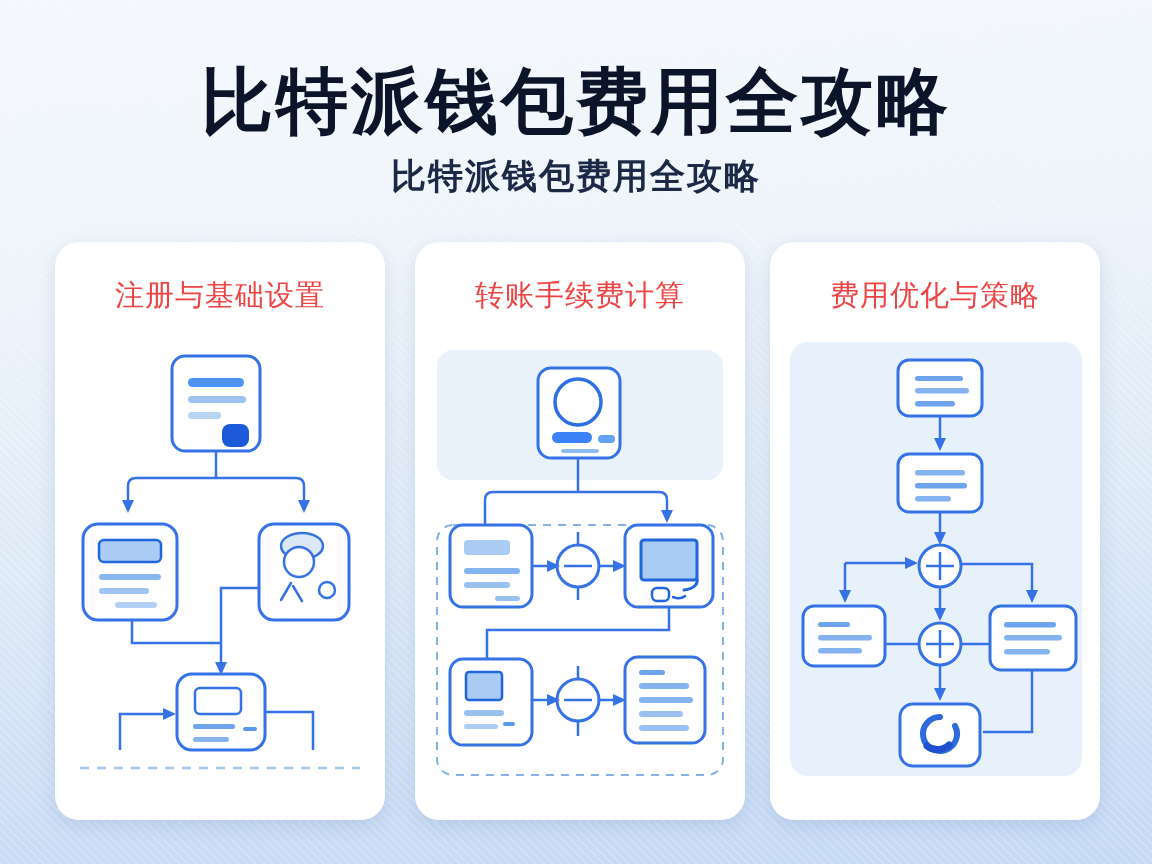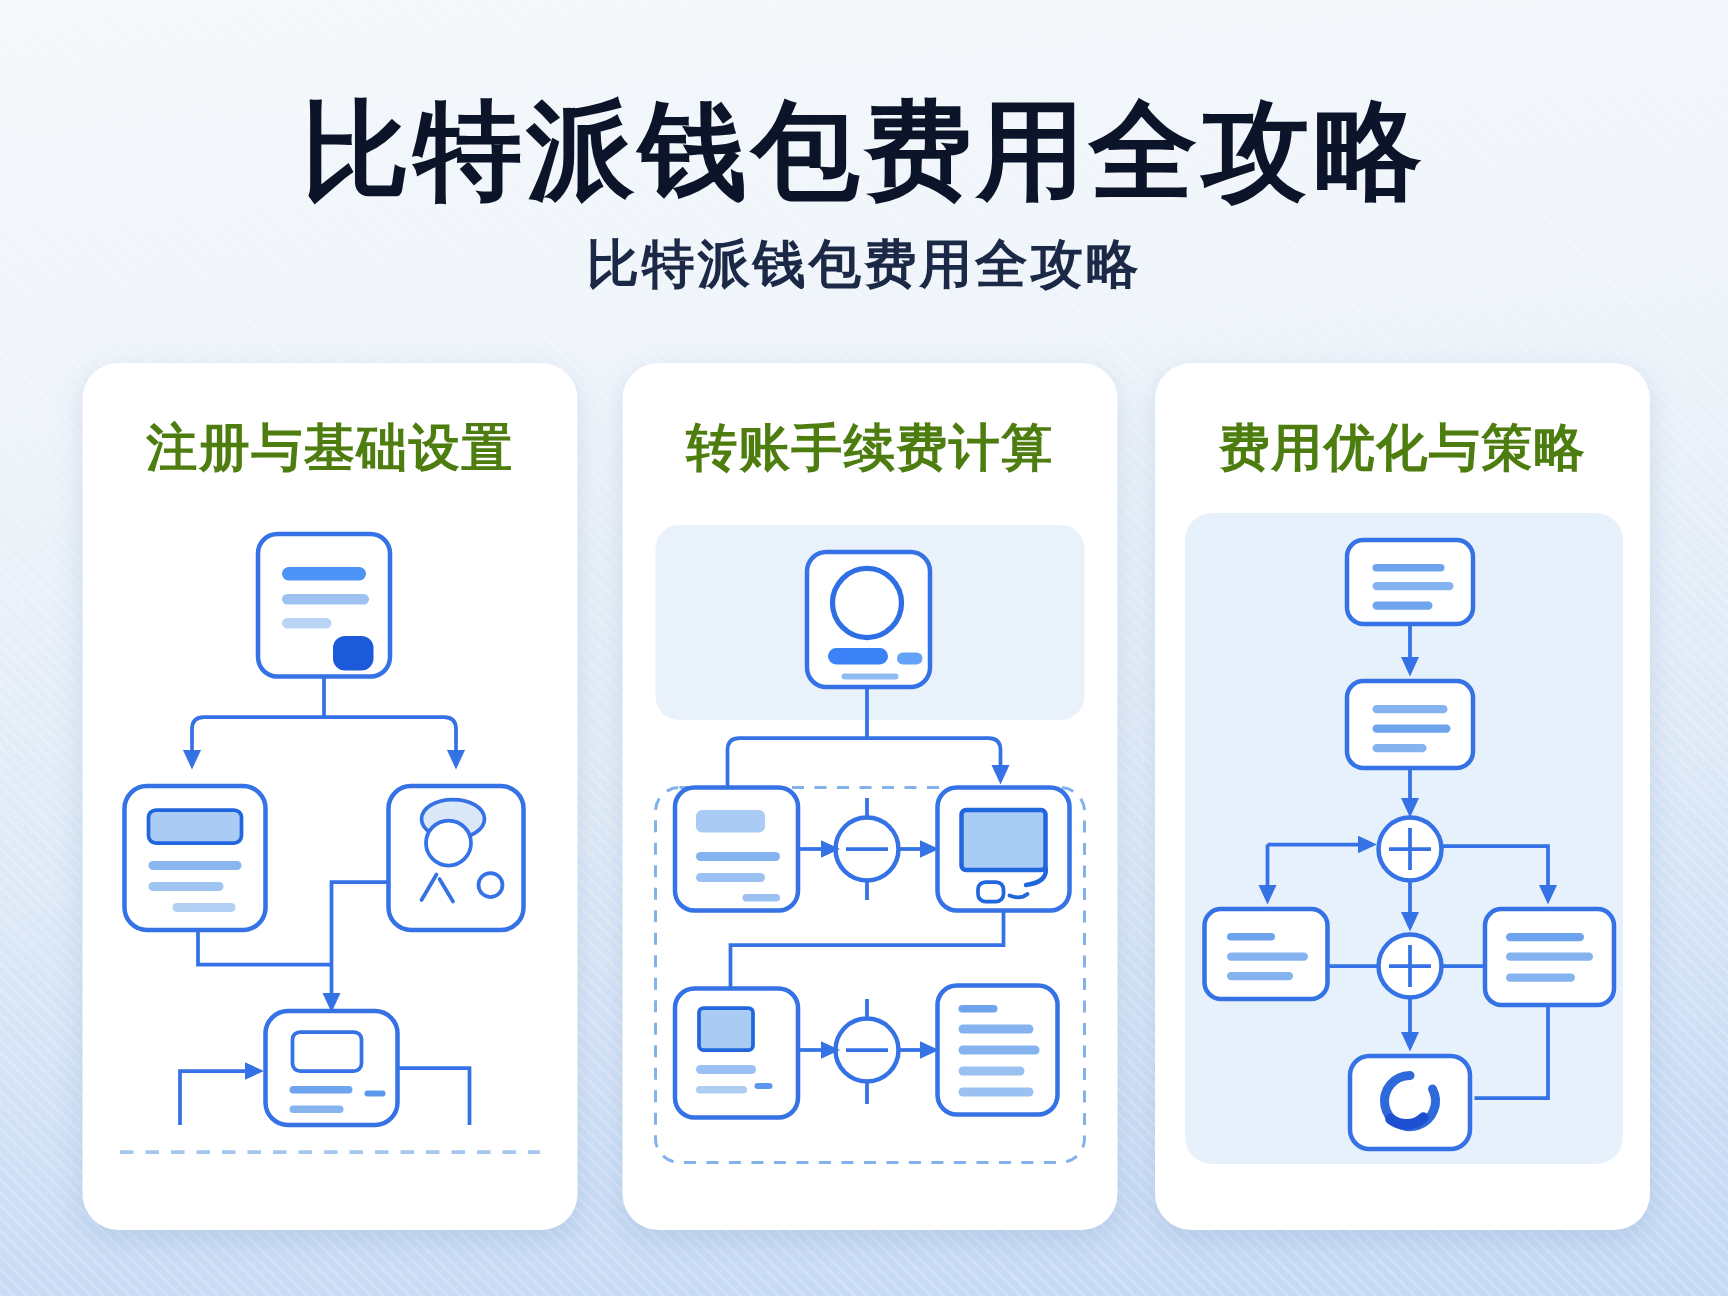--- a/index.html
+++ b/index.html
@@ -20,22 +20,22 @@
   }
   .cards{position:absolute;top:242px;left:0;width:1152px;height:580px;}
   .card{
     position:absolute;top:0;width:330px;height:578px;background:#ffffff;
     border-radius:24px;box-shadow:0 6px 18px rgba(120,150,195,.25);
   }
   .card.c1{left:55px;}
   .card.c2{left:415px;}
   .card.c3{left:770px;}
   .card-title{
-    text-align:center;margin-top:34px;font-size:34px;font-weight:700;
-    color:#4d7c0f;letter-spacing:1px;
+    text-align:center;margin-top:34px;font-size:29px;font-weight:400;
+    color:#ef4444;letter-spacing:1px;
   }
   .flow{position:absolute;left:0;top:94px;width:330px;height:462px;}
   svg{display:block;}
 </style>
 </head>
 <body>
 
 <div class="header">
   <div class="title">比特派钱包费用全攻略</div>
   <div class="subtitle">比特派钱包费用全攻略</div>

